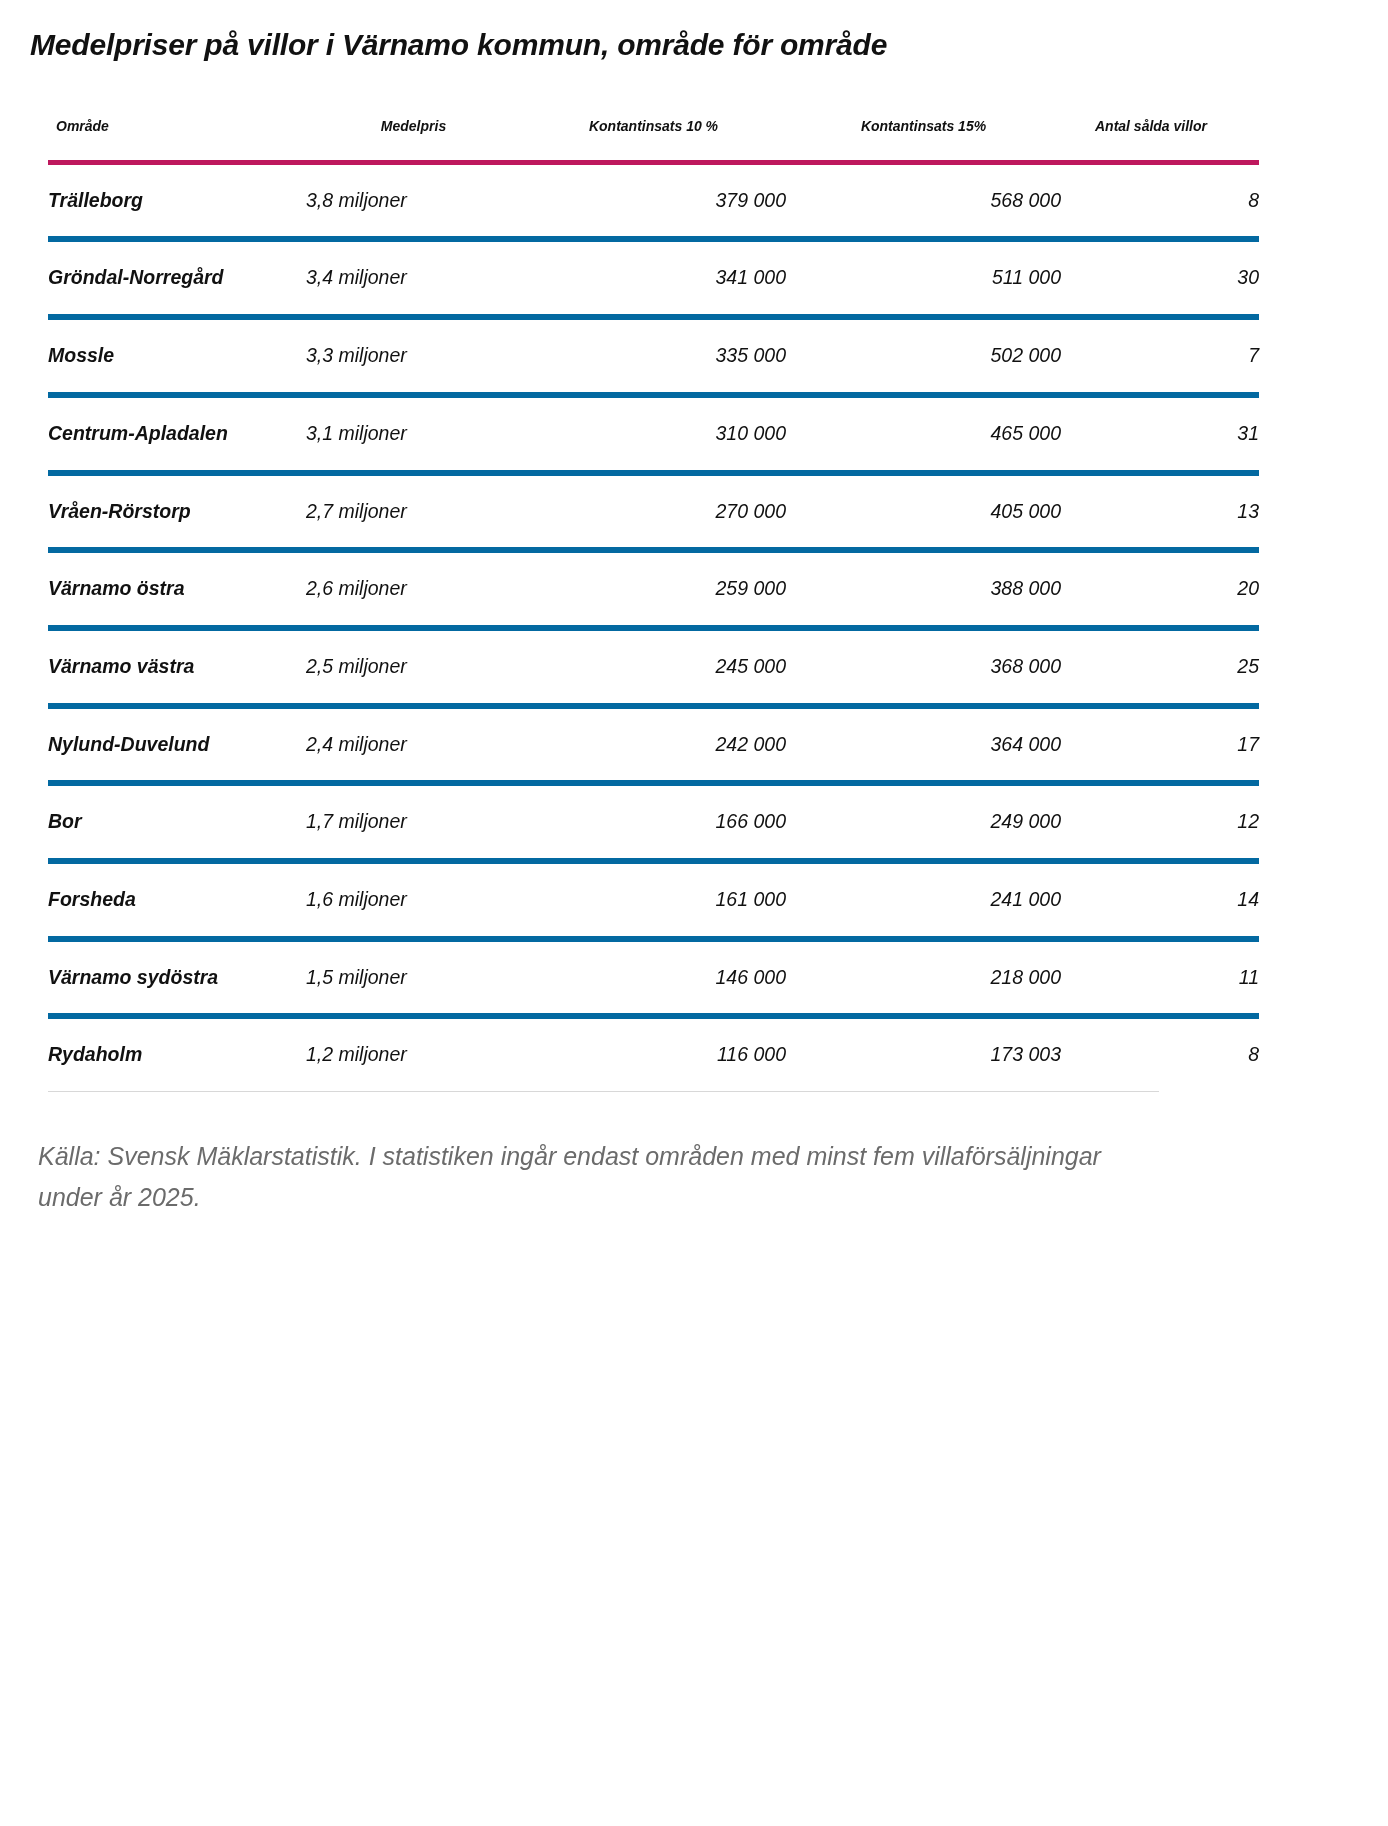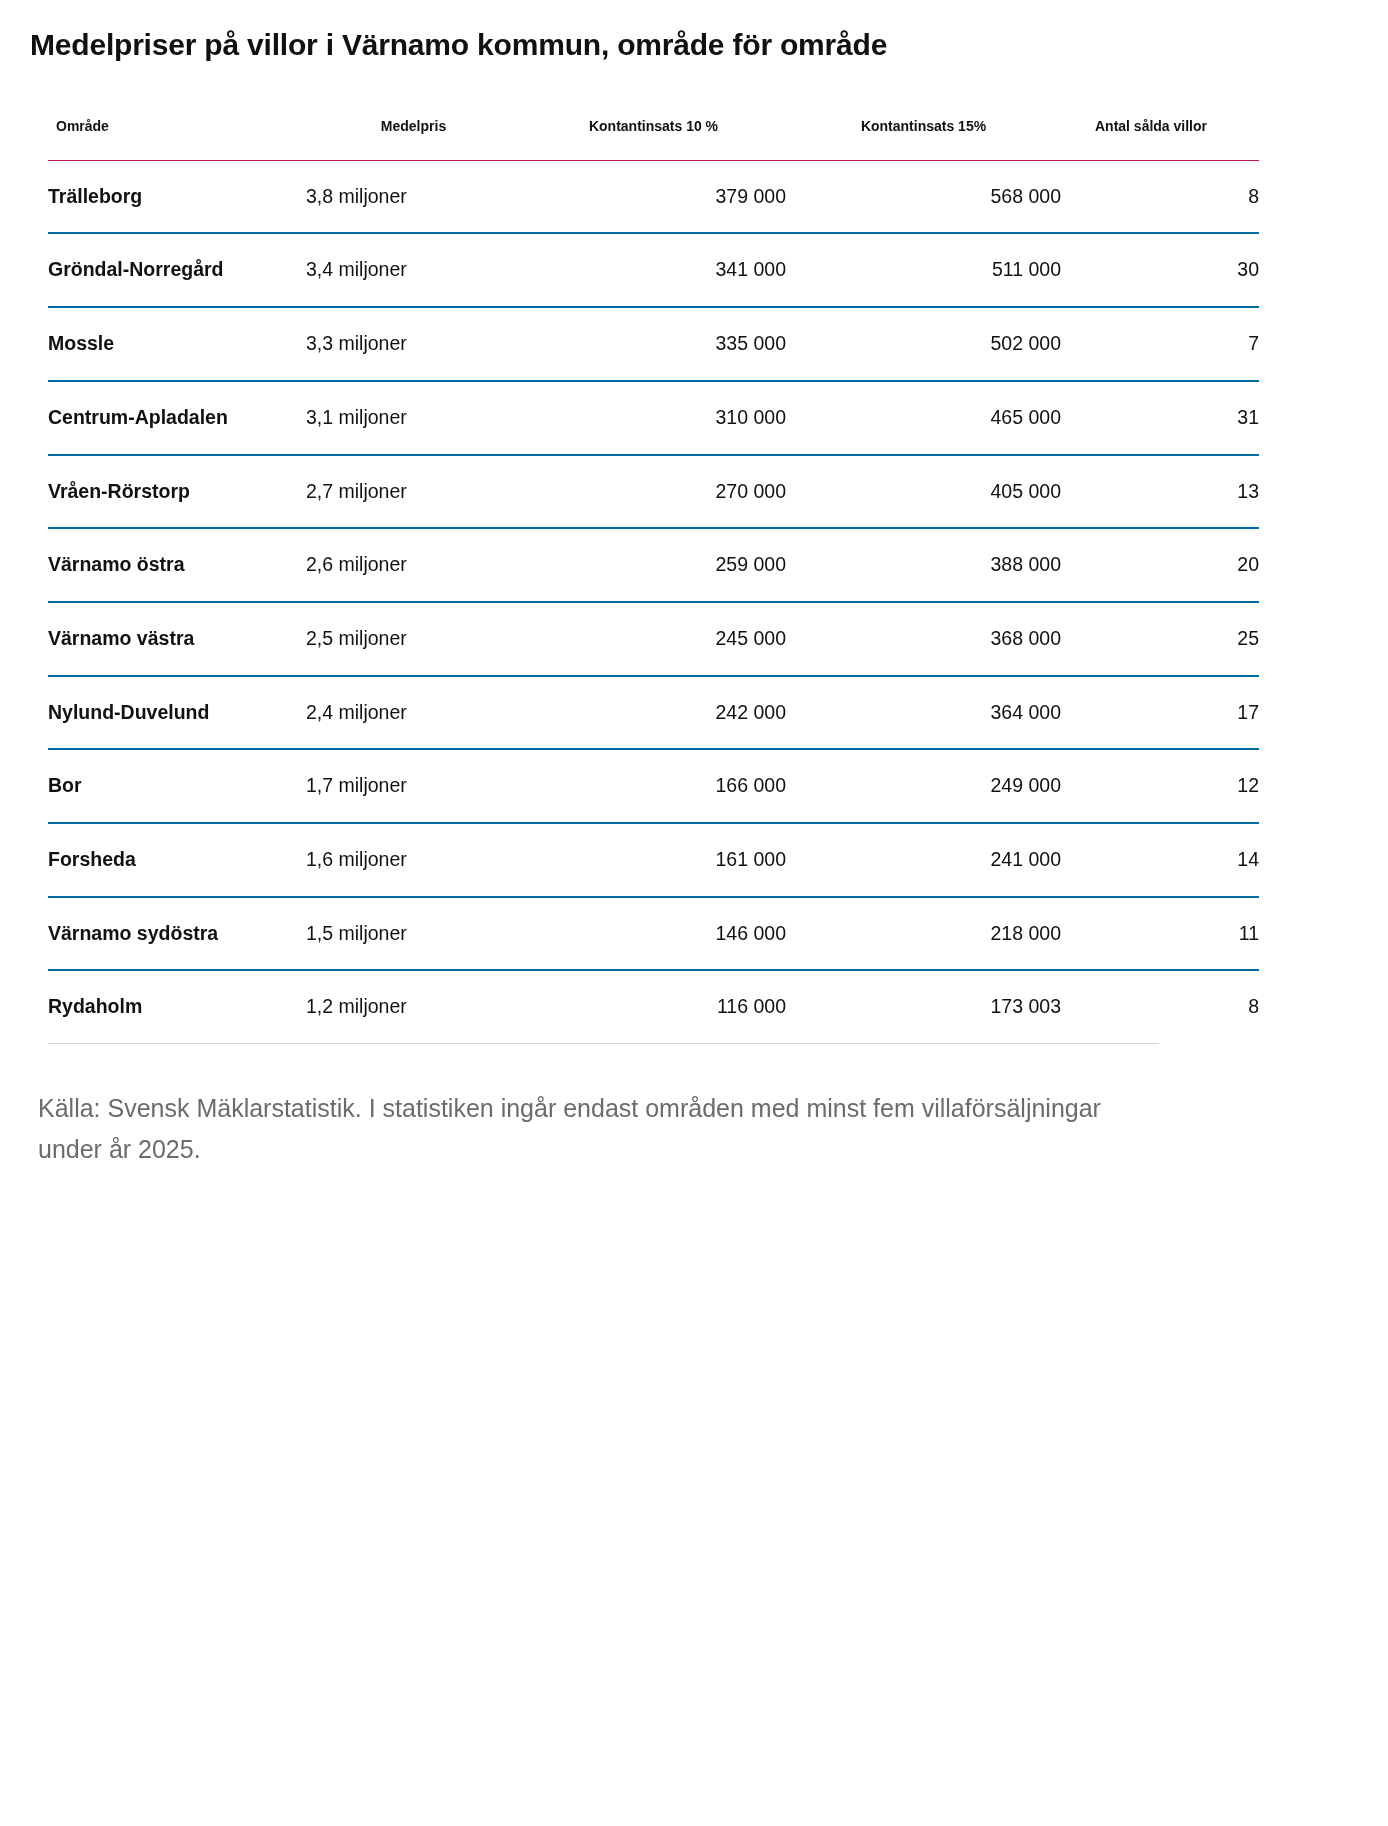--- a/index.html
+++ b/index.html
@@ -11,20 +11,21 @@
     width: 1388px;
     min-height: 1826px;
     font-family: "Liberation Sans", sans-serif;
     color: #111111;
     -webkit-font-smoothing: antialiased;
   }
   .page {
     width: 1207px;
     box-sizing: border-box;
     padding: 18px 30px 0 30px;
+    font-style: italic;
   }
   .title {
     font-size: 30px;
     font-weight: bold;
     letter-spacing: -0.2px;
     color: #111111;
     margin: 8px 0 0 0;
     line-height: 1.25;
   }
   .table-wrap {
@@ -60,24 +61,24 @@
   table.stats thead th.col-k15 {
     text-align: center;
     width: 275px;
   }
   table.stats thead th.col-count {
     text-align: center;
     width: 180px;
     padding-right: 18px;
   }
   table.stats tbody tr {
-    border-top: 2px solid #0369a1;
+    border-top: 6px solid #0369a1;
   }
   table.stats tbody tr:first-child {
-    border-top: 1px solid #be185d;
+    border-top: 5px solid #be185d;
   }
   table.stats tbody td {
     font-size: 19.5px;
     color: #111111;
     padding: 22px 0;
     line-height: 1.42;
     vertical-align: middle;
   }
   td.c-area {
     font-weight: bold;

